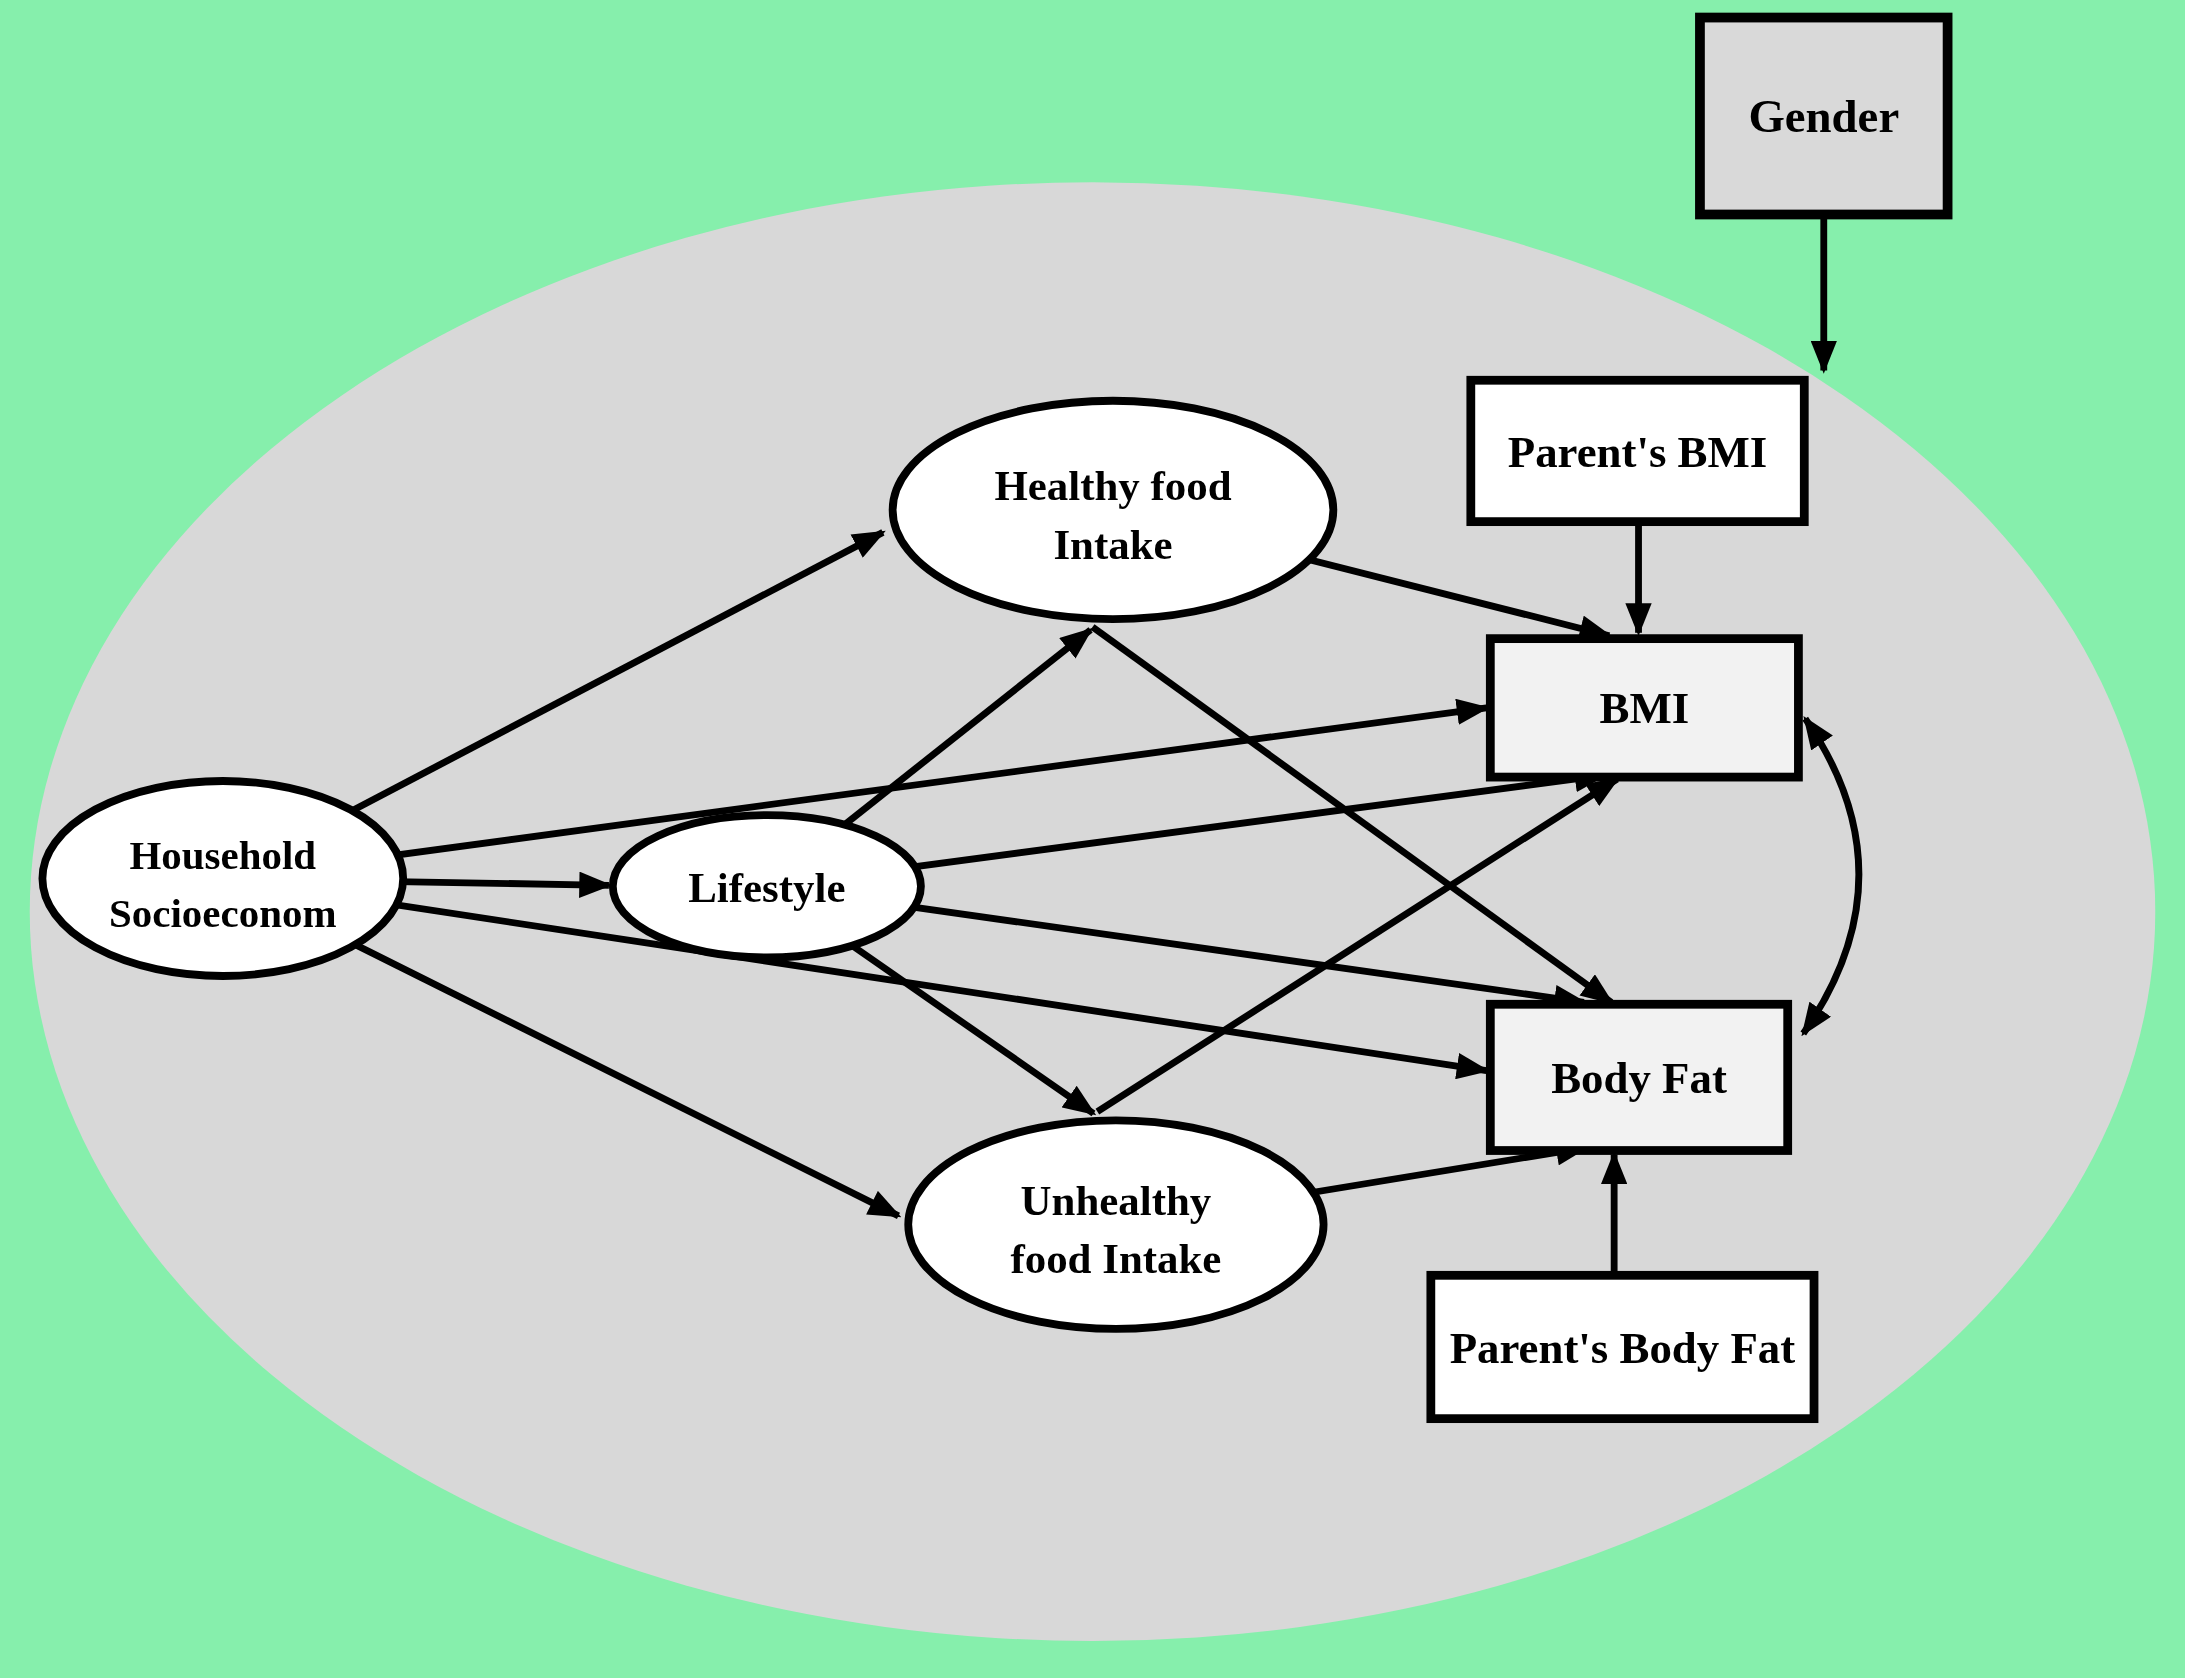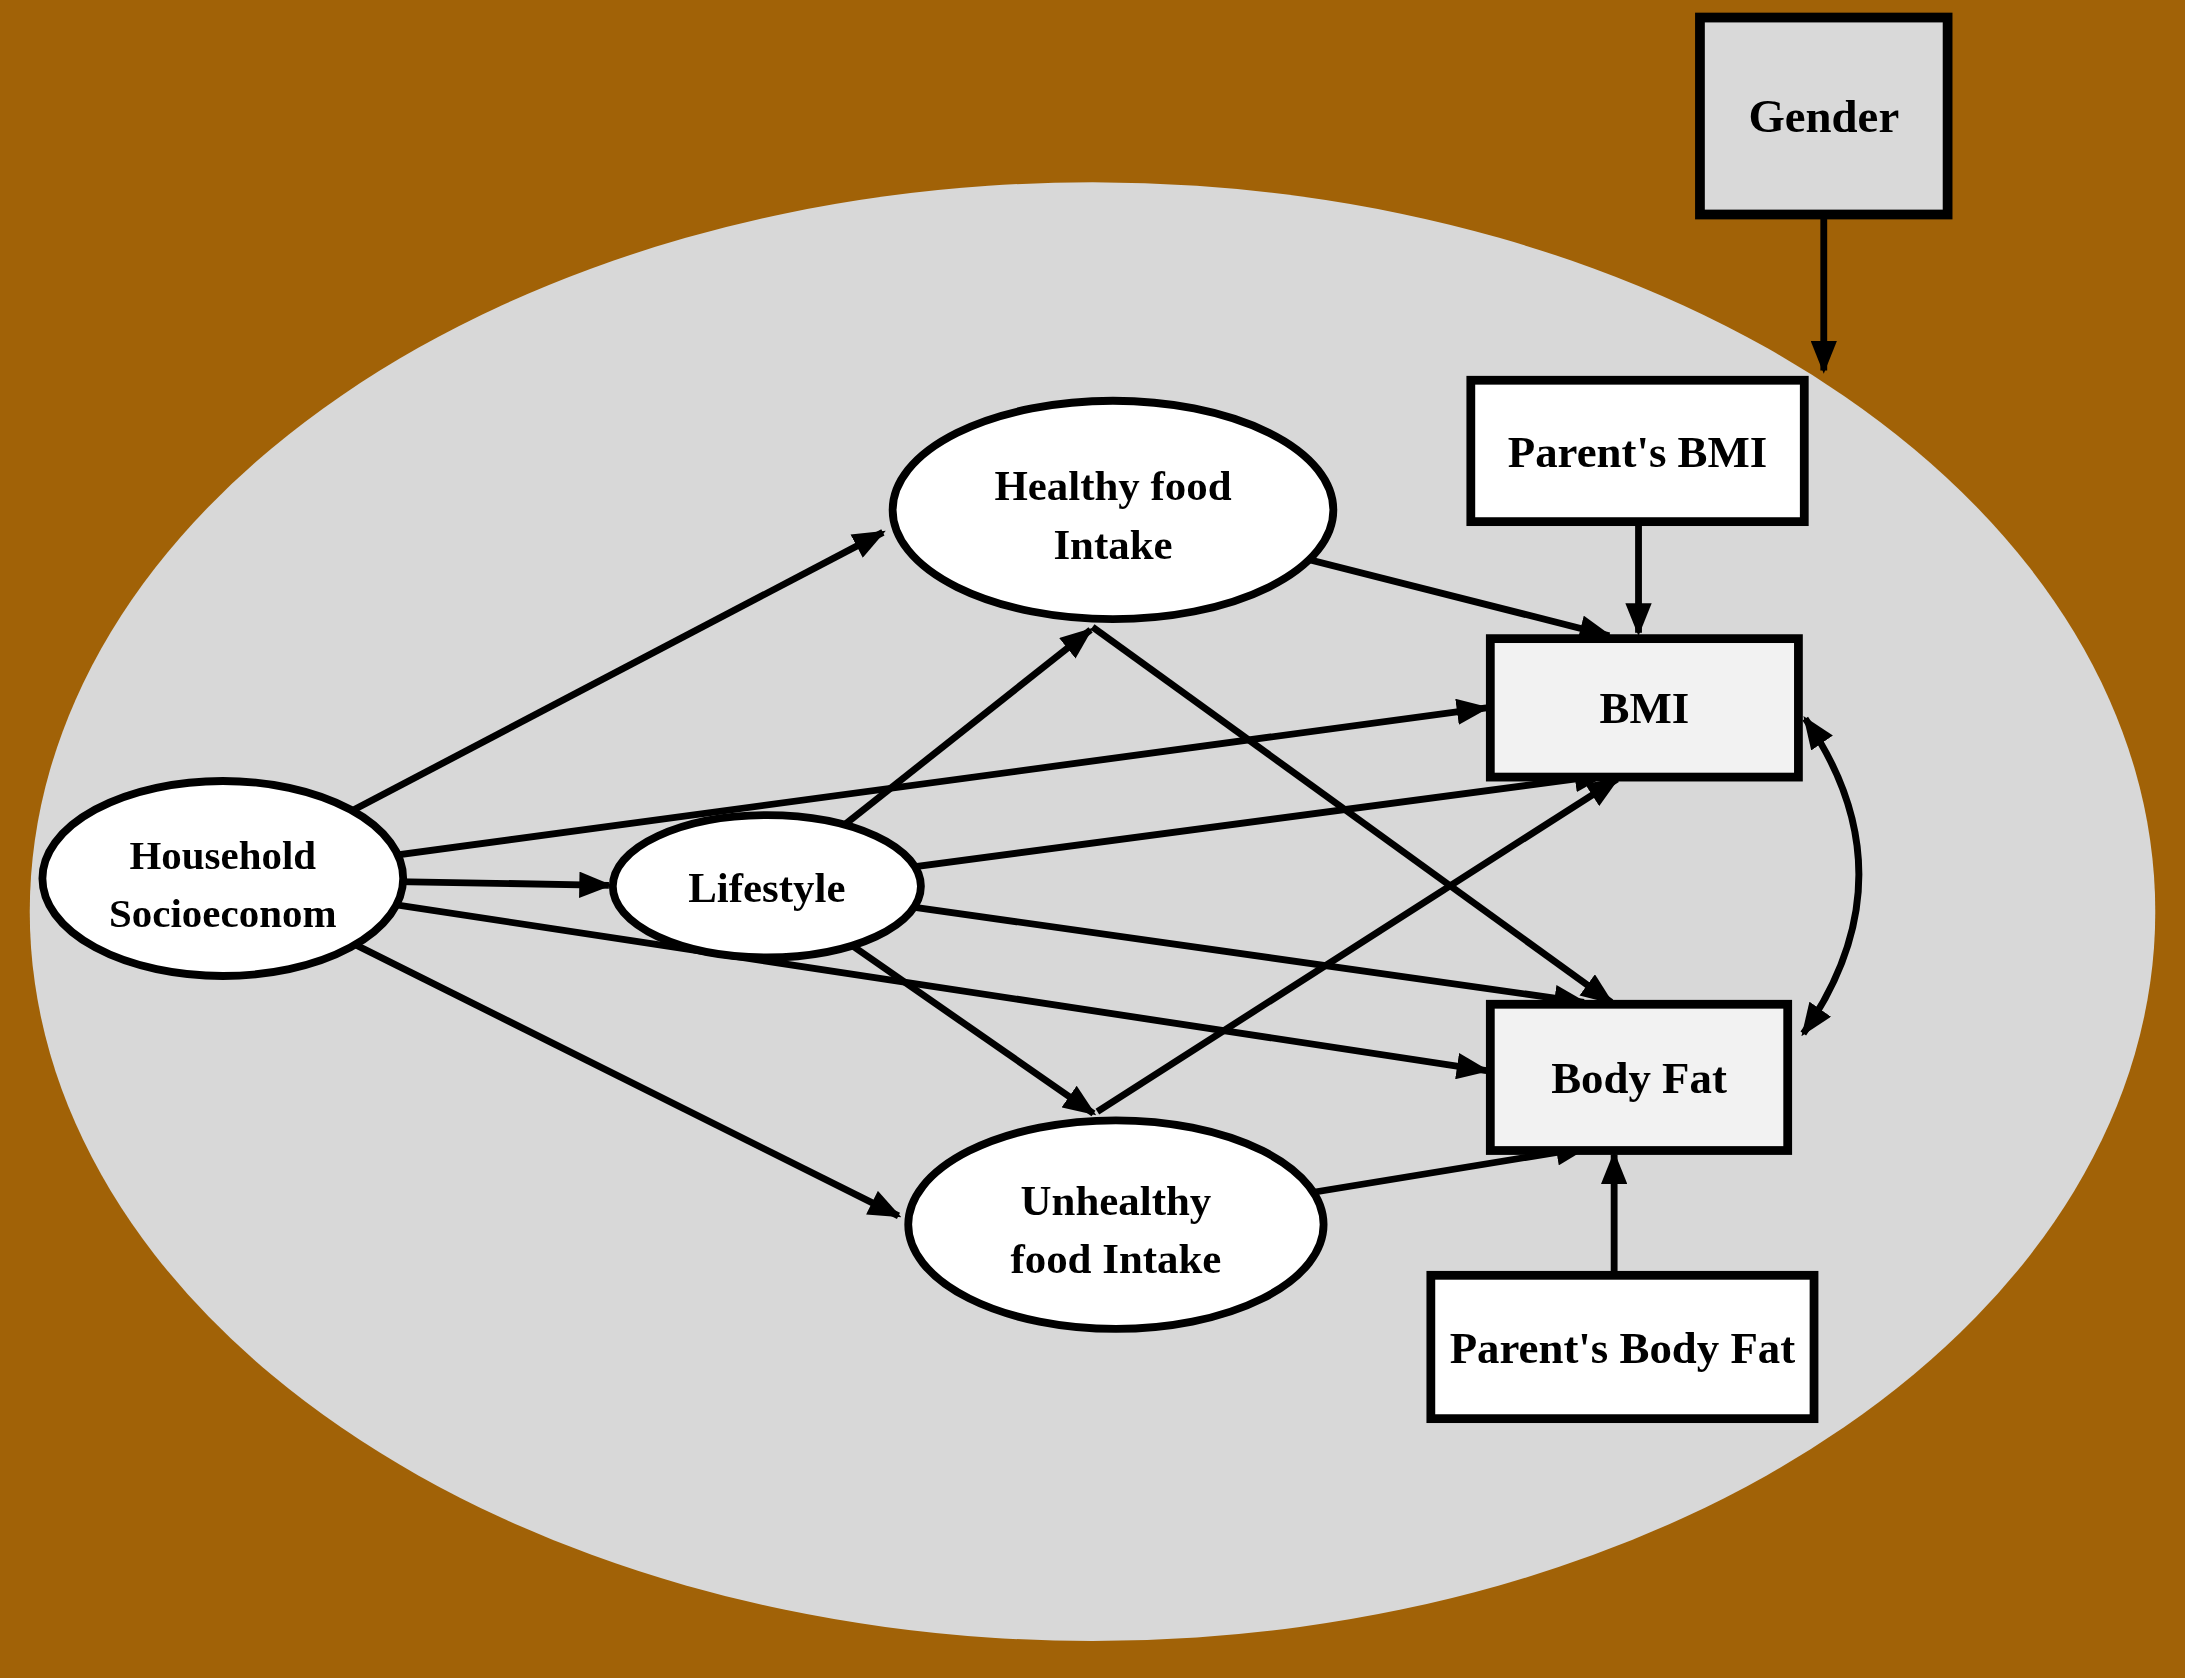--- a/index.html
+++ b/index.html
@@ -5,21 +5,21 @@
   html, body {
     margin: 0;
     padding: 0;
     background: #ffffff;
     font-family: "Liberation Serif", "DejaVu Serif", serif;
   }
   .stage {
     position: relative;
     width: 2186px;
     height: 1678px;
-    background: #a16207;
+    background: #86efac;
     overflow: hidden;
   }
   svg { display: block; }
   text {
     font-family: "Liberation Serif", "DejaVu Serif", serif;
     font-weight: bold;
     fill: #000000;
   }
 </style>
 </head>

